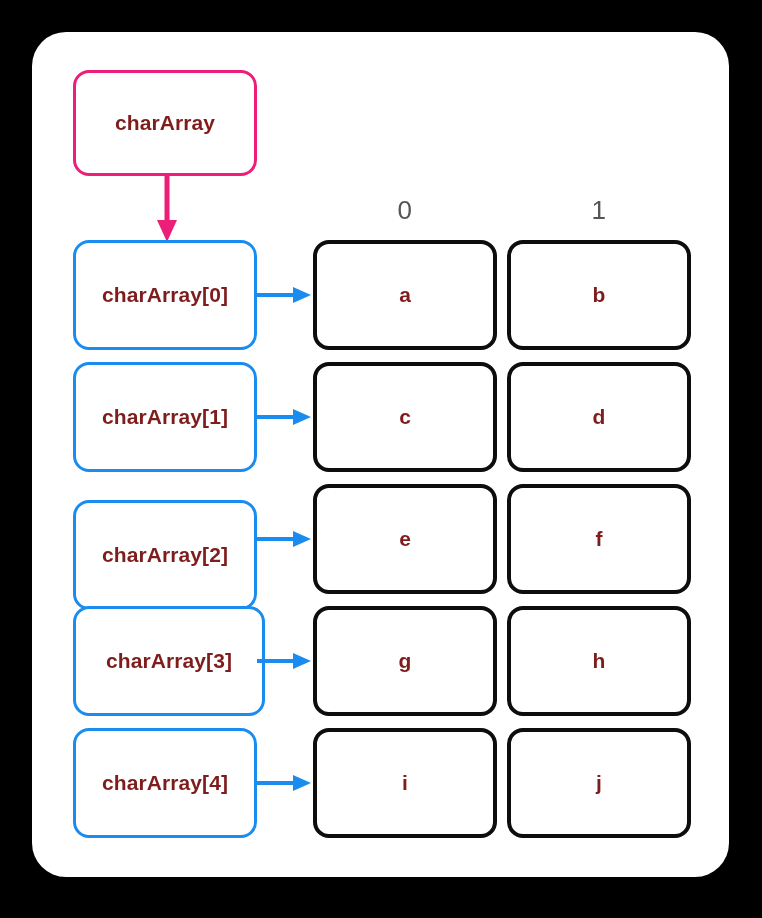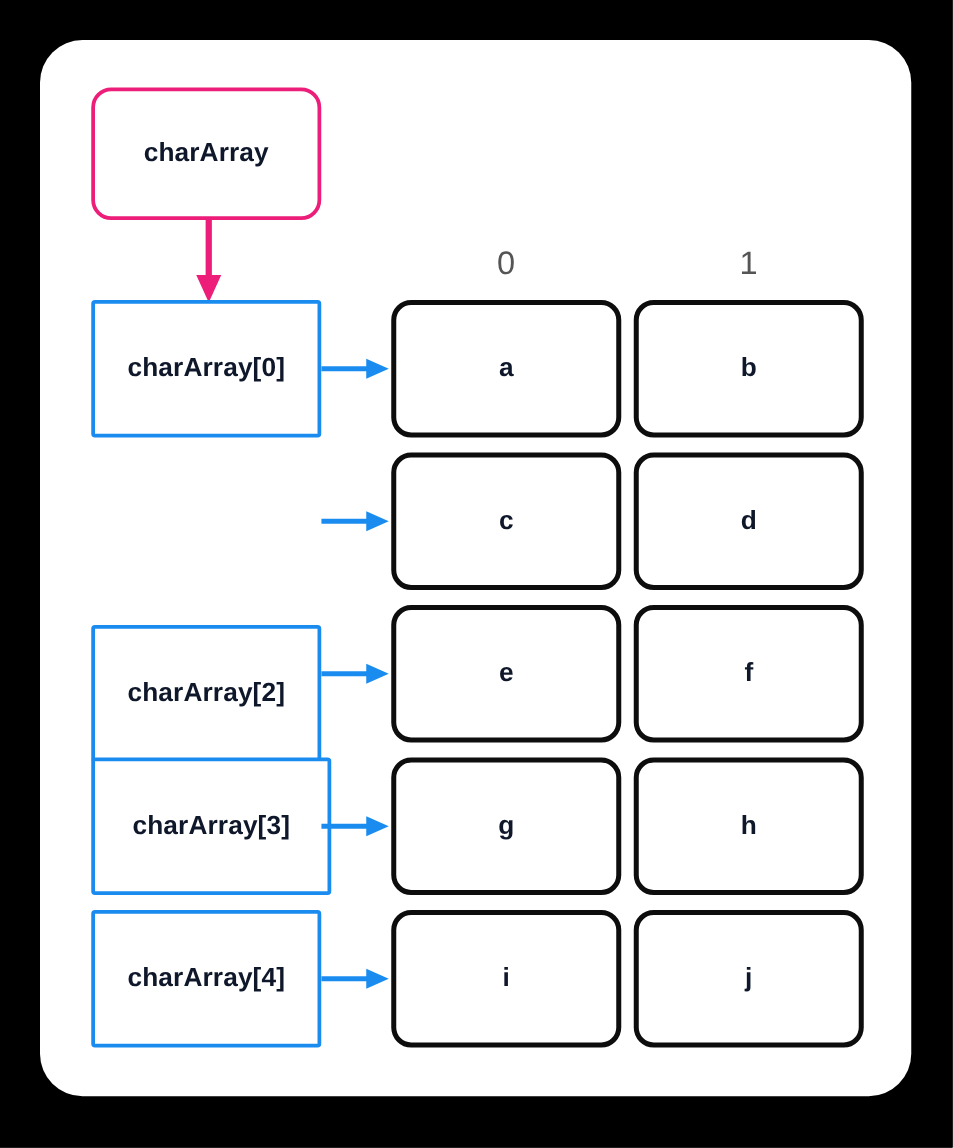--- a/index.html
+++ b/index.html
@@ -36,38 +36,38 @@
 
   
   .box {
     position: absolute;
     box-sizing: border-box;
     display: flex;
     align-items: center;
     justify-content: center;
     background: #ffffff;
     border-radius: 14px;
-    color: #0f172a;
+    color: #7f1d1d;
     text-align: center;
     line-height: 1.1;
   }
 
   
   .box.root {
     border: 3px solid #ec1e79;
     border-radius: 16px;
     font-size: 21px;
     font-weight: bold;
     letter-spacing: .1px;
   }
 
   
   .box.rowlabel {
     border: 3px solid #1a8cf0;
-    border-radius: 3px;
+    border-radius: 16px;
     font-size: 21px;
     font-weight: bold;
     letter-spacing: .1px;
   }
 
   
   .box.cell {
     border: 4px solid #0d0d0d;
     border-radius: 16px;
     font-size: 21px;
@@ -126,20 +126,23 @@
         <polygon points="54,11 36,3 36,19" fill="#1a8cf0"></polygon>
       </svg>
     </div>
     <div class="box cell" style="left:281px; top:208px; width:184px; height:110px;">
       <span>a</span>
     </div>
     <div class="box cell" style="left:475px; top:208px; width:184px; height:110px;">
       <span>b</span>
     </div>
 
+    <div class="box rowlabel" style="left:41px; top:330px; width:184px; height:110px;">
+      <span>charArray[1]</span>
+    </div>
     <div class="connector" style="left:225px; top:374px; width:56px; height:22px;">
       <svg width="56" height="22" viewBox="0 0 56 22">
         <line x1="0" y1="11" x2="40" y2="11" stroke="#1a8cf0" stroke-width="4"></line>
         <polygon points="54,11 36,3 36,19" fill="#1a8cf0"></polygon>
       </svg>
     </div>
     <div class="box cell" style="left:281px; top:330px; width:184px; height:110px;">
       <span>c</span>
     </div>
     <div class="box cell" style="left:475px; top:330px; width:184px; height:110px;">

